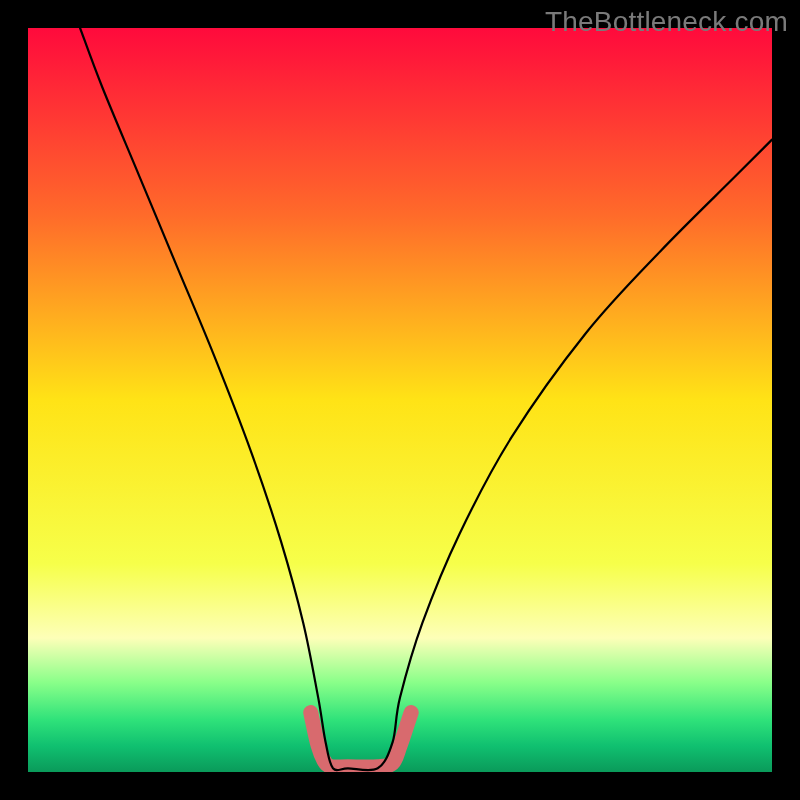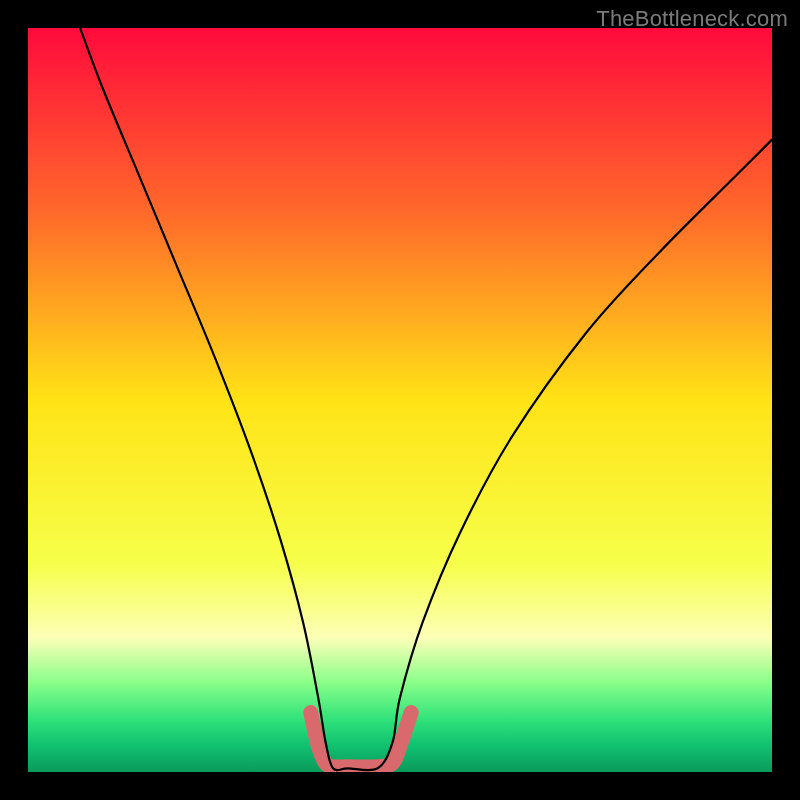--- a/index.html
+++ b/index.html
@@ -16,21 +16,21 @@
     left: 28px;
     top: 28px;
     width: 744px;
     height: 744px;
   }
   .watermark {
     position: absolute;
     top: 6px;
     right: 12px;
     color: #7a7a7a;
-    font-size: 22px;
+    font-size: 28px;
     letter-spacing: 0.2px;
     font-weight: 400;
     z-index: 10;
   }
 </style>
 </head>
 <body>
 
 <div class="watermark">TheBottleneck.com</div>
 

